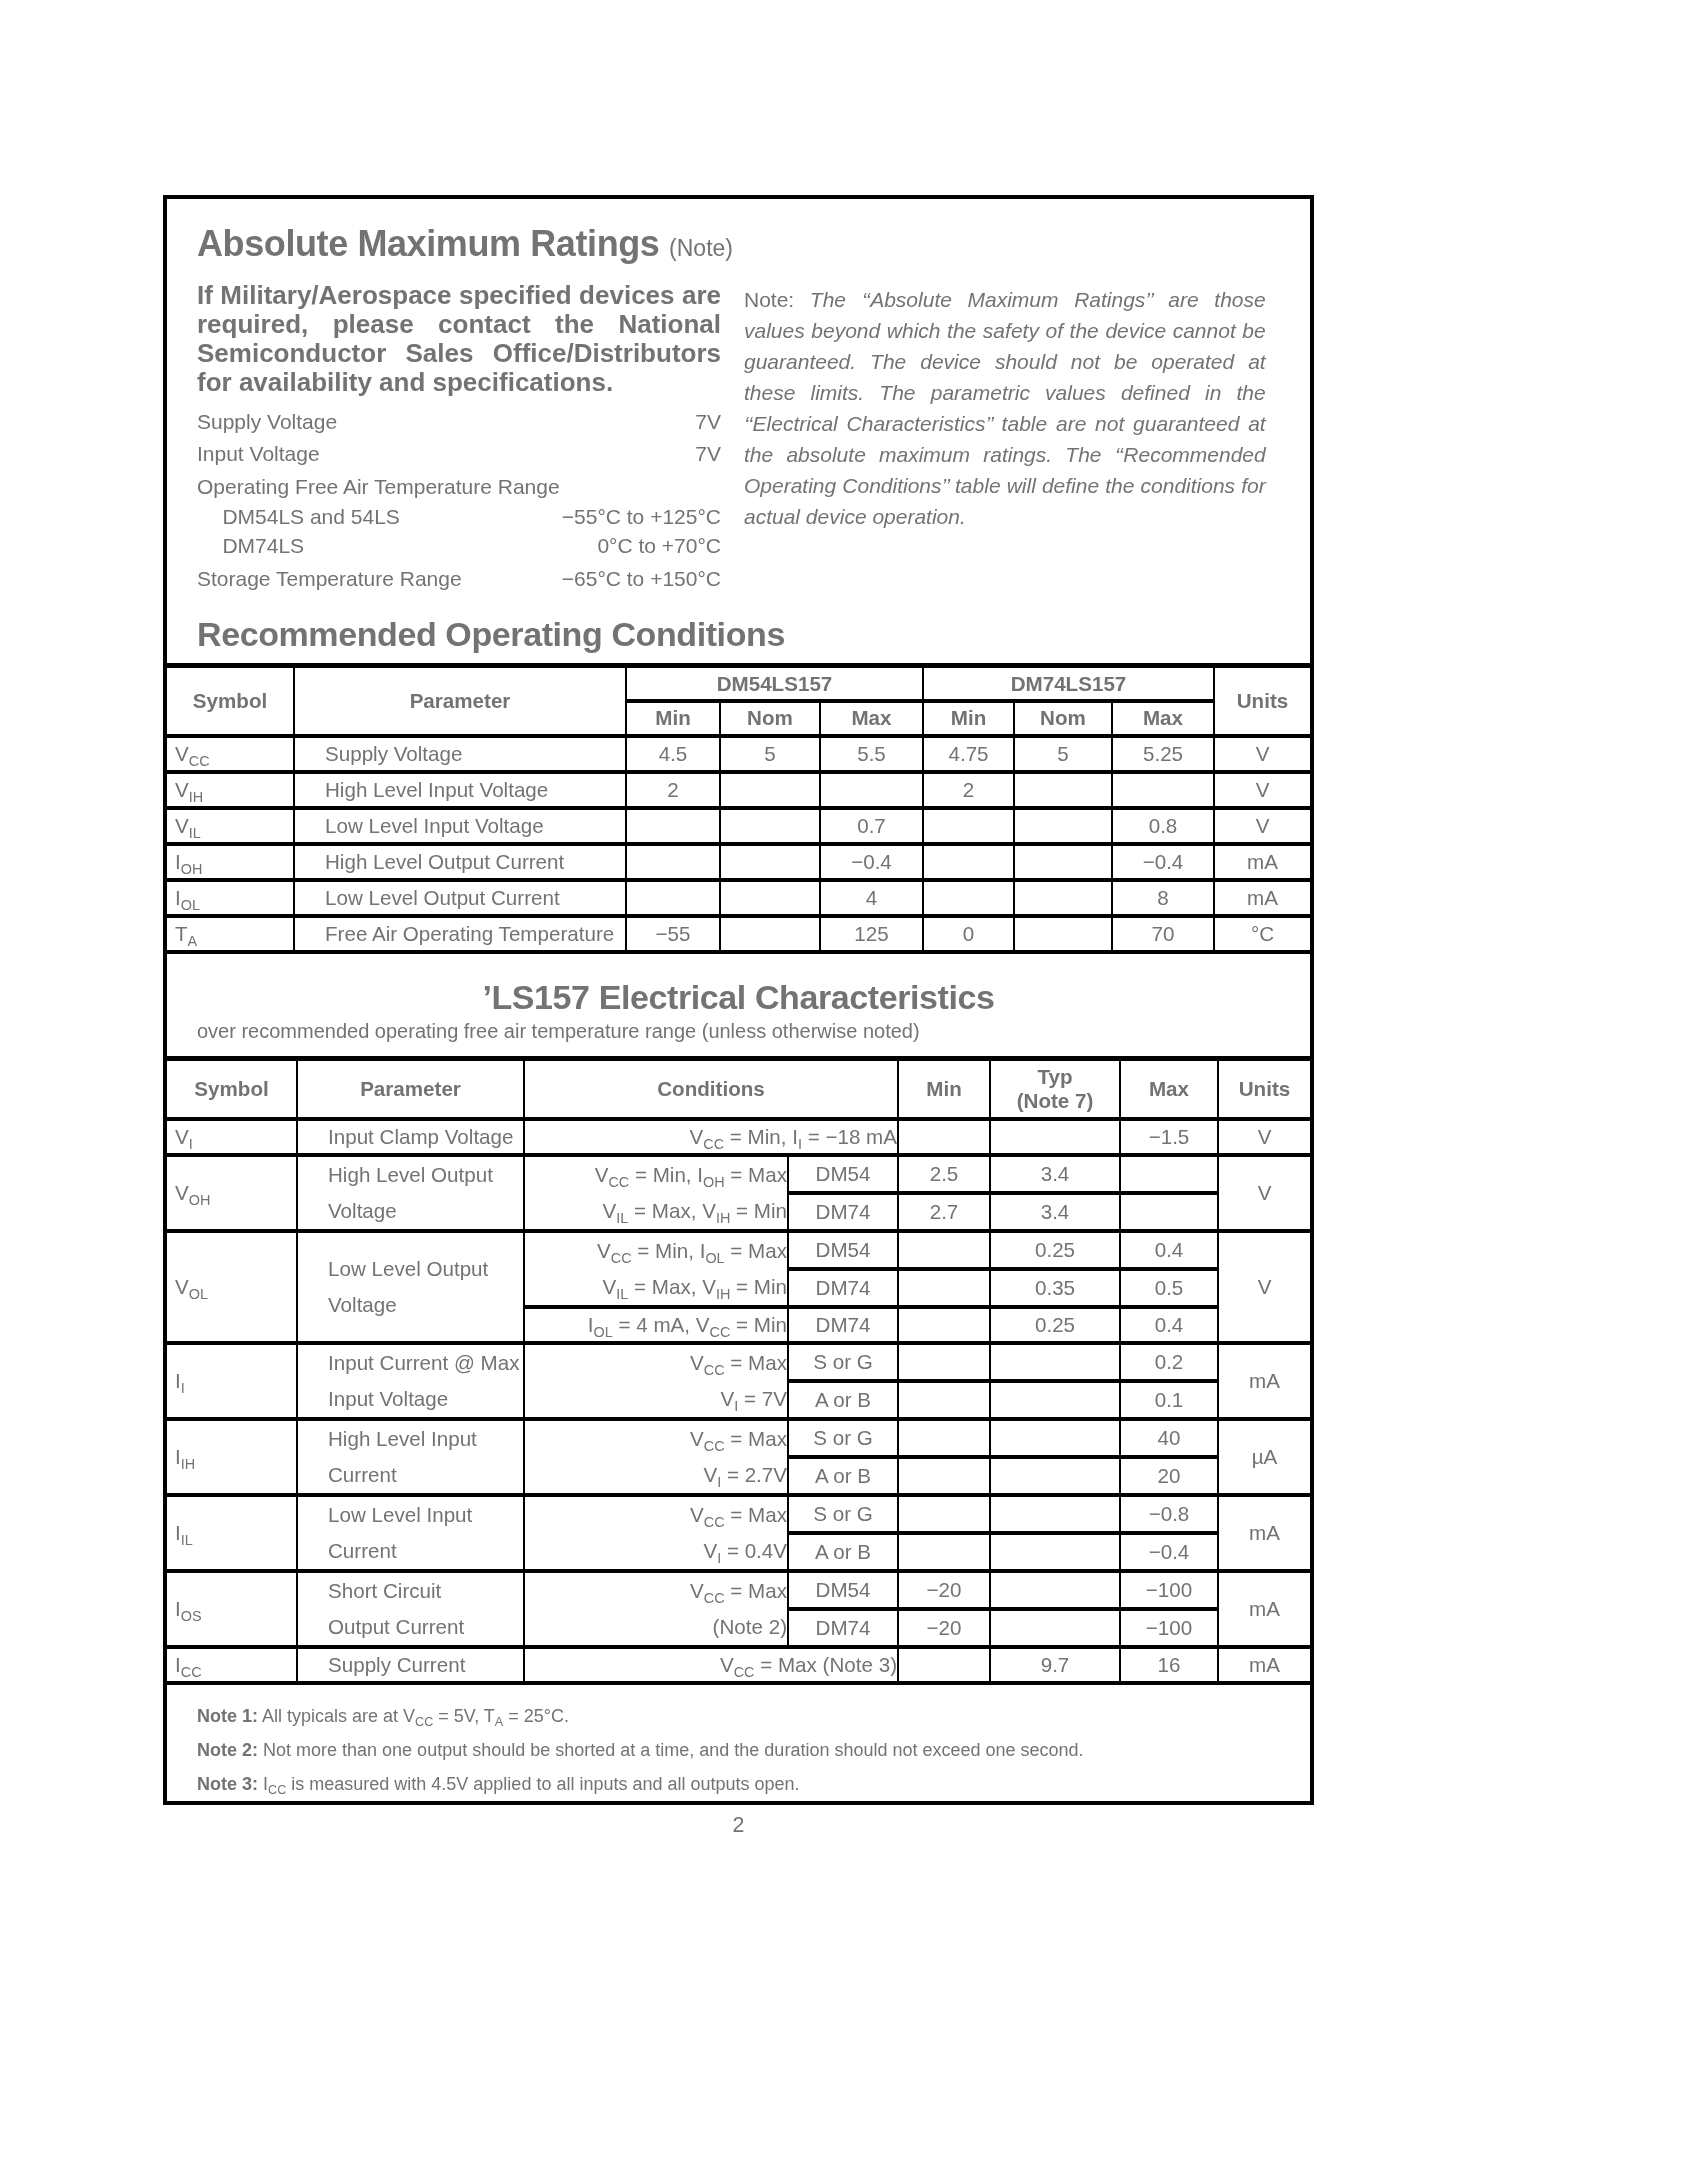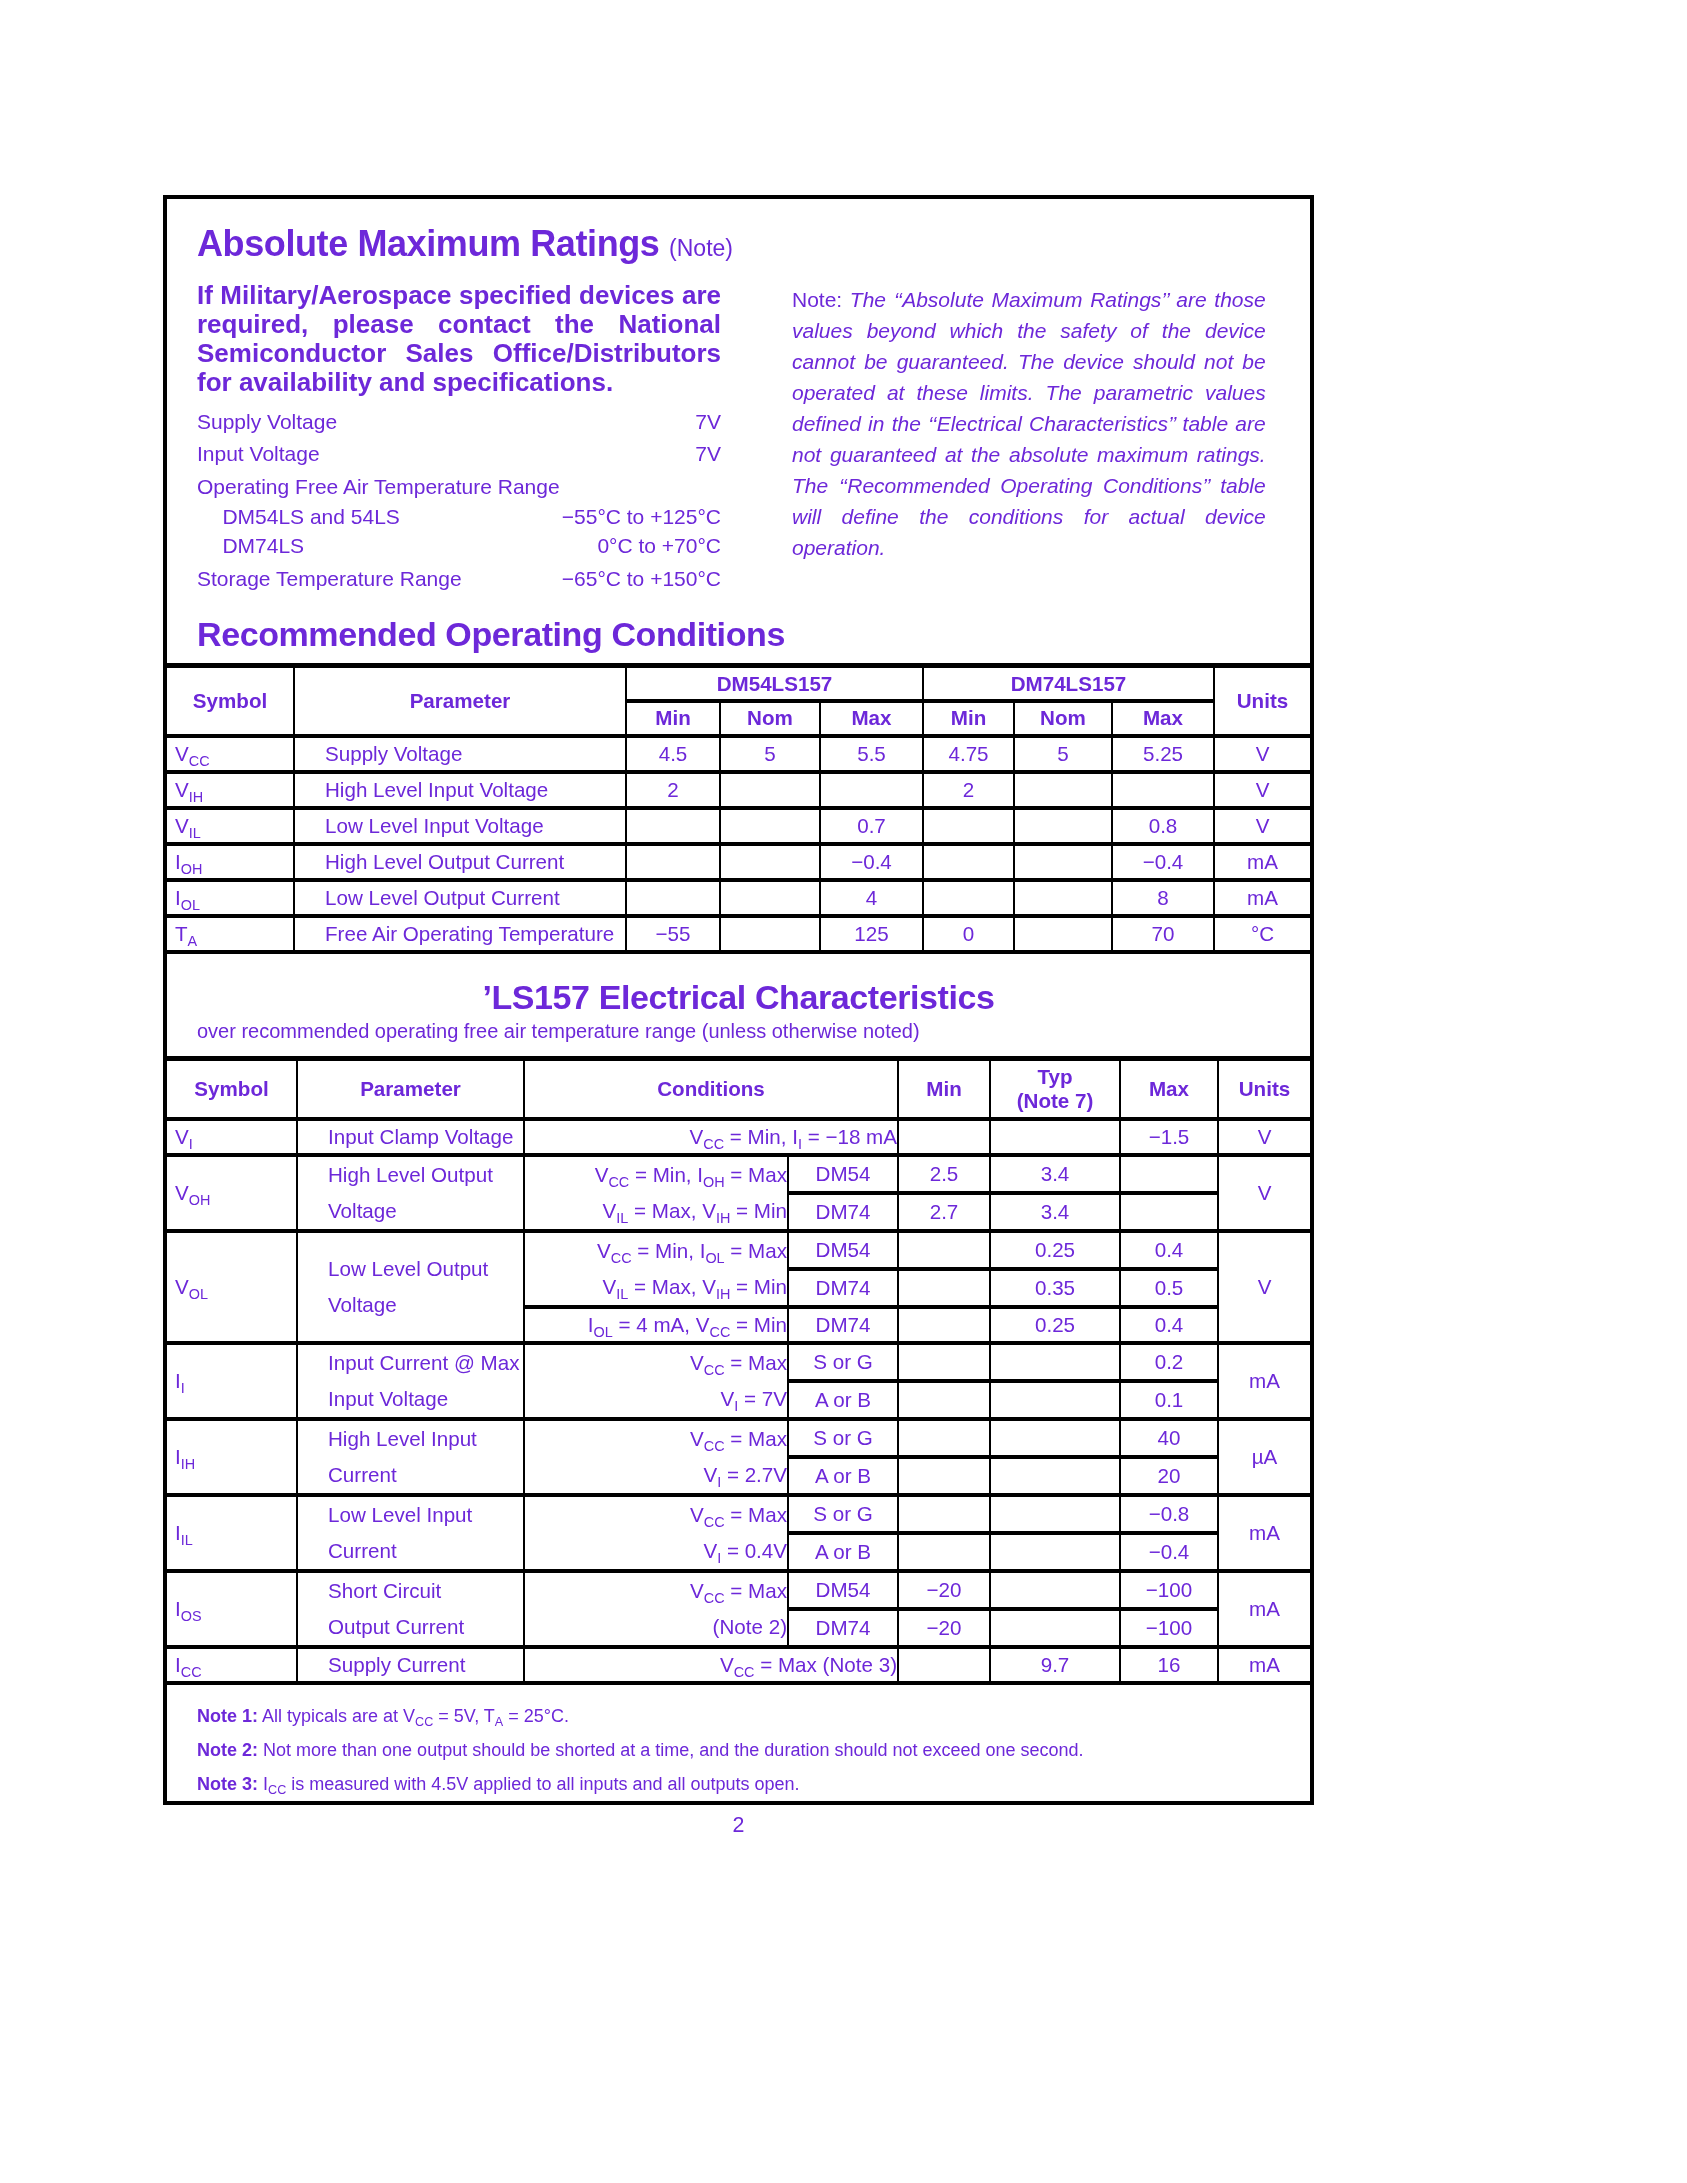--- a/index.html
+++ b/index.html
@@ -1,31 +1,31 @@
 <!DOCTYPE html>
 <html style="font-size:12.7px"><head>
 <meta charset="utf-8">
 <style>
   * { margin:0; padding:0; box-sizing:border-box; }
   html,body { background:#fff; }
   .page {
     position:relative; width:1687px; height:2183px; background:#ffffff;
-    font-family:"Liberation Sans", sans-serif; color:#6d28d9;
+    font-family:"Liberation Sans", sans-serif; color:#737373;
   }
   .doc-box {
     position:absolute; left:163px; top:195px; width:1151px; height:1610px;
     border:4.8px solid #000; background:#fff;
   }
   h1 { font-size:36px; font-weight:bold; margin:24px 30px 0 30px; letter-spacing:-0.4px; }
   h1 .note-suffix { font-size:23px; font-weight:400; letter-spacing:0; }
   h2 { font-size:34px; font-weight:bold; margin:24px 30px 9.5px 30px; letter-spacing:-0.4px; }
 
   .amr-cols { display:flex; margin:6.4px 30px 0 30px; }
   .amr-left { width:524px; flex:none; }
-  .amr-right { flex:1; margin-left:71px; margin-right:14.3px; }
+  .amr-right { flex:1; margin-left:23px; margin-right:14.3px; }
   .intro { font-weight:bold; font-size:26px; line-height:29px; text-align:justify; margin-top:9.5px; }
   .spec-list { margin-top:12.7px; }
   .spec-row { display:flex; justify-content:space-between; font-size:21px; line-height:24px; margin-top:8.7px; }
   .spec-row.indent { padding-left:25.4px; margin-top:5.6px; }
   .note-para { font-size:21px; line-height:31px; text-align:justify; margin-top:12.7px; }
   .note-para .em { font-style:italic; }
 
   table { width:100%; border-collapse:collapse; table-layout:fixed; }
   .dtable { border-top:5.6px solid #000; border-bottom:4px solid #000; }
   th, td {

